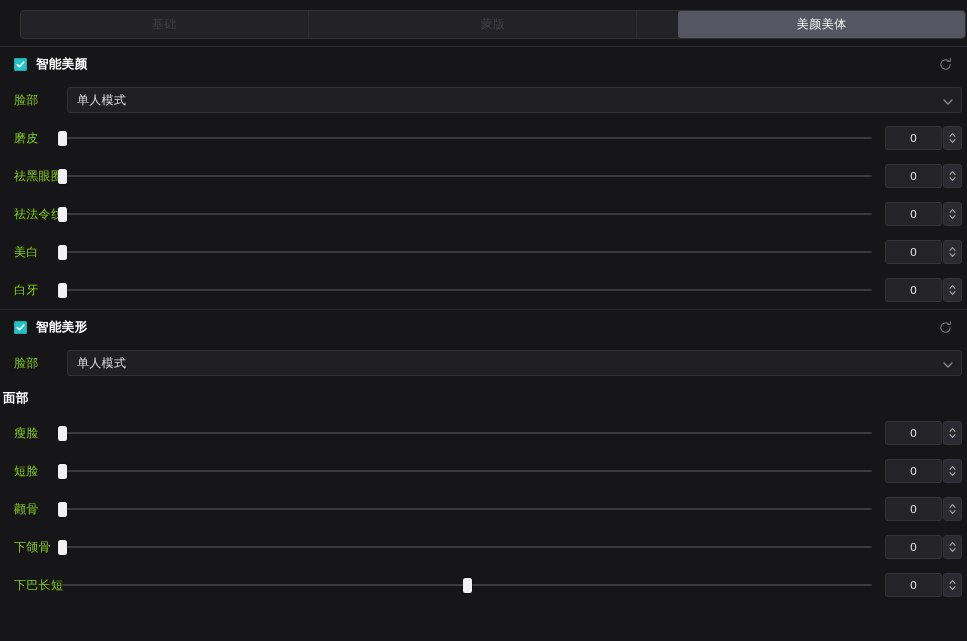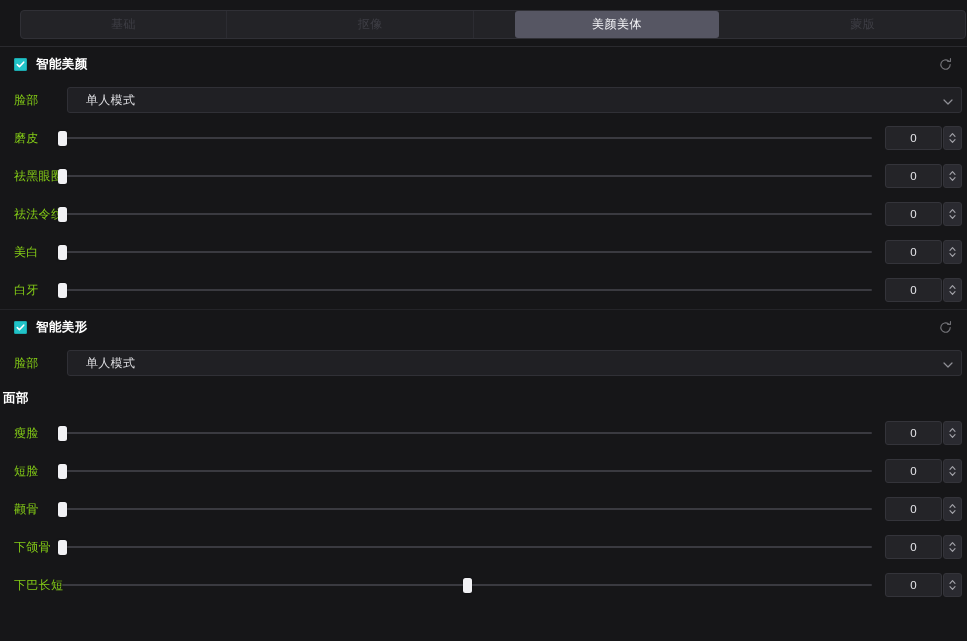--- a/index.html
+++ b/index.html
@@ -132,21 +132,21 @@
     transform: translateY(-50%);
     width: 895px; height: 26px;
     background: #202024;
     border: 1px solid #303036;
     border-radius: 3px;
     box-sizing: border-box;
     display: flex;
     align-items: center;
   }
   .select-value {
-    margin-left: 18px;
+    margin-left: 9px;
     font-size: 12px;
     color: #dcdce0;
     letter-spacing: .3px;
   }
   .select-caret {
     position: absolute;
     right: 8px; top: 50%;
     transform: translateY(-50%);
     opacity: .75;
   }
@@ -233,27 +233,24 @@
 </style>
 </head>
 <body>
 
 <div class="tabbar">
   <div class="tabstrip">
     <div class="tab">
       <span>基础</span>
     </div>
     <div class="tab">
-      <span>抠像</span>
+      <span>蒙版</span>
     </div>
     <div class="tab active">
       <span>美颜美体</span>
-    </div>
-    <div class="tab">
-      <span>蒙版</span>
     </div>
   </div>
 </div>
 
 <div class="panel">
 
   <div class="section-head">
     <span class="chk">
       <svg width="9" height="9" viewBox="0 0 9 9">
           <path d="M1.3 4.6 L3.4 6.7 L7.7 2.2" fill="none" stroke="#ffffff" stroke-width="1.6" stroke-linecap="round" stroke-linejoin="round"></path>

